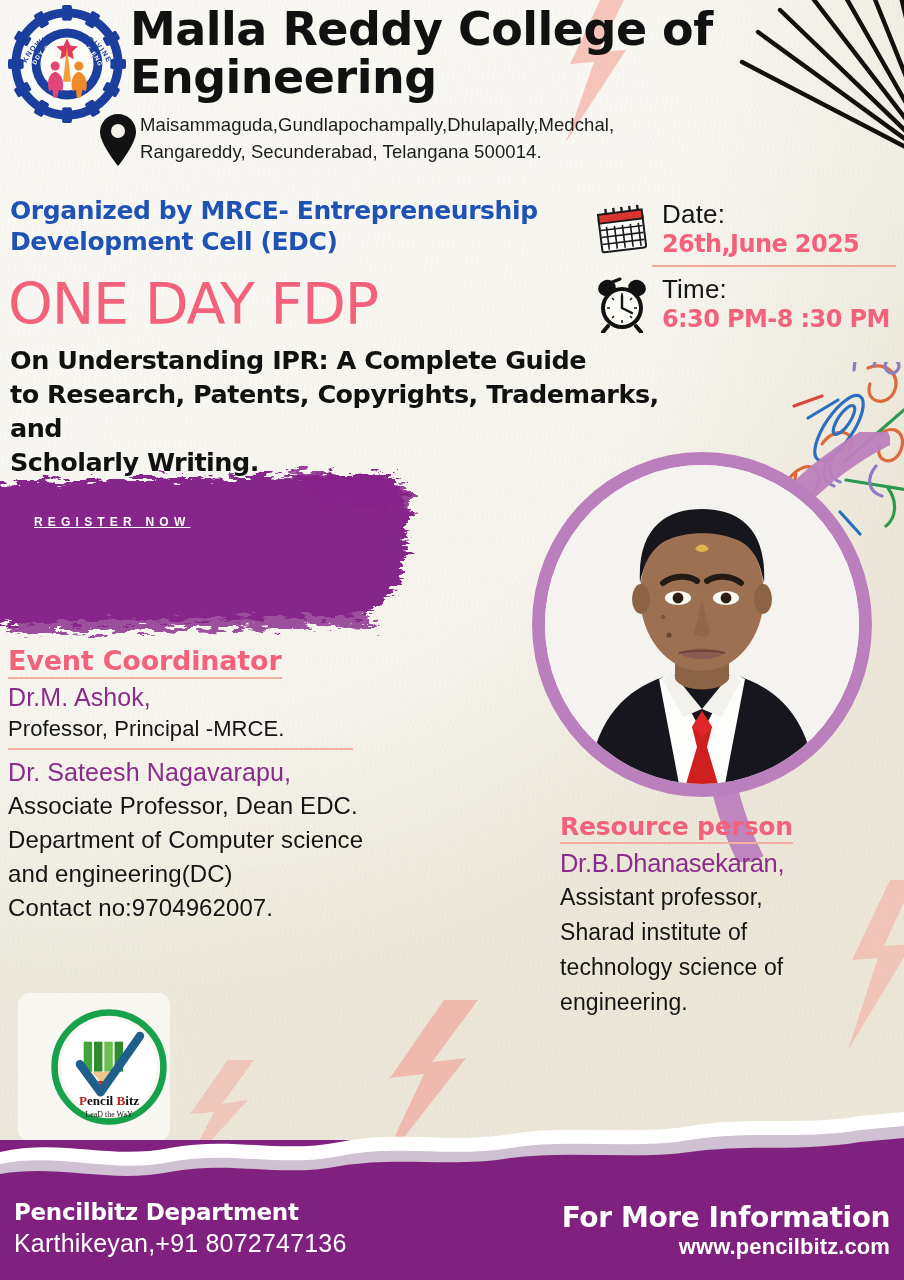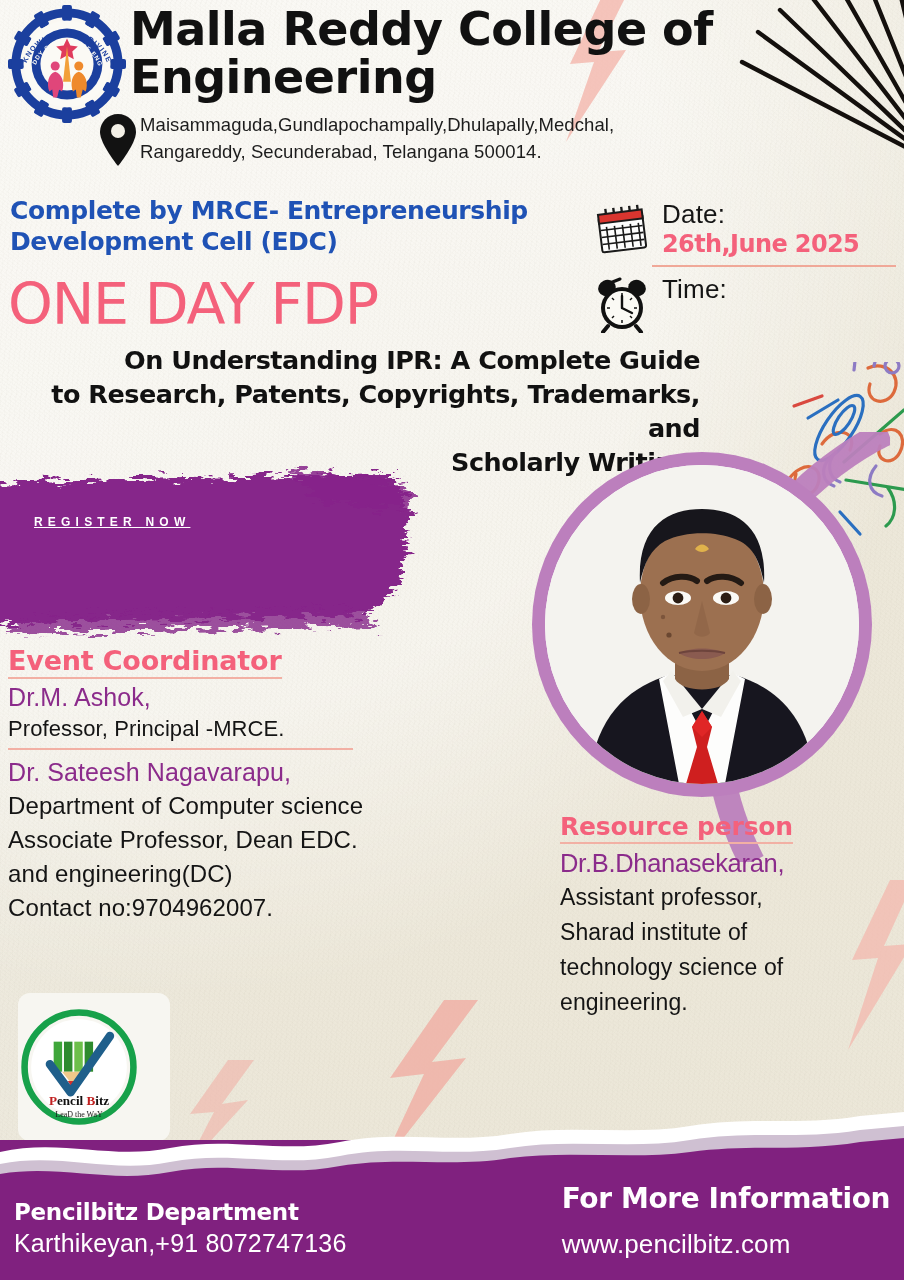--- a/index.html
+++ b/index.html
@@ -50,21 +50,21 @@
     font-size:25px;line-height:1.22;color:#1f52b5;letter-spacing:-.4px;
   }
   .fdp{
     position:absolute;top:276px;left:8px;
     font-family:"DejaVu Sans", sans-serif;font-weight:normal;
     font-size:57px;line-height:1;color:#f4617b;letter-spacing:-1.2px;
   }
   .topic{
     position:absolute;top:344px;left:10px;width:690px;
     font-family:"DejaVu Sans", sans-serif;font-weight:bold;
-    font-size:25.5px;line-height:1.33;color:#111;letter-spacing:-.5px;text-align:right;
+    font-size:25.5px;line-height:1.33;color:#111;letter-spacing:-.5px;
   }
 
   
   .dt{position:absolute;top:200px;right:8px;width:302px;}
   .dt-row{display:flex;align-items:flex-start;gap:12px;}
   .dt-icon{flex:0 0 56px;width:56px;height:58px;position:relative;}
   .dt-lab{font-size:26px;color:#151515;line-height:1.12;letter-spacing:.2px;}
   .dt-val{
     font-family:"DejaVu Sans", sans-serif;font-weight:bold;
     font-size:24px;color:#f4617b;line-height:1.2;letter-spacing:-.6px;margin-top:1px;
@@ -100,33 +100,33 @@
 
   
   .res{position:absolute;top:812px;left:560px;width:344px;}
   .res .sec-head{font-size:25px;}
   .res .name-pur{font-size:25.5px;letter-spacing:-.3px;}
   .res .body-line{font-size:23px;line-height:1.52;}
 
   
   .pb-card{
     position:absolute;top:993px;left:18px;width:152px;height:148px;
-    background:#f7f6f1;border-radius:12px;display:flex;align-items:center;justify-content:flex-start;
+    background:#f7f6f1;border-radius:12px;display:flex;align-items:center;justify-content:flex-end;
   }
 
   
   .footer{position:absolute;left:0;right:0;bottom:0;height:172px;}
   .footer-fill{position:absolute;left:0;right:0;bottom:0;height:140px;background:#80217f;}
   .tear{position:absolute;left:0;right:0;top:0;width:904px;height:78px;}
   .ft-left{position:absolute;left:14px;bottom:22px;color:#fff;}
   .ft-left .t1{font-family:"DejaVu Sans",sans-serif;font-weight:bold;font-size:23px;letter-spacing:-.3px;}
   .ft-left .t2{font-size:25px;letter-spacing:.2px;margin-top:4px;}
-  .ft-right{position:absolute;right:14px;bottom:20px;color:#fff;text-align:left;}
+  .ft-right{position:absolute;right:14px;bottom:20px;color:#fff;text-align:right;}
   .ft-right .t1{font-family:"DejaVu Sans",sans-serif;font-weight:bold;font-size:28px;letter-spacing:-.4px;}
-  .ft-right .t2{font-size:26px;letter-spacing:.1px;margin-top:14px;}
+  .ft-right .t2{font-size:22px;letter-spacing:.1px;margin-top:0;font-weight:bold;}
 </style>
 </head>
 <body>
 
 <div id="poster">
 
   <div id="grain"></div>
 
   <svg class="sunburst" viewBox="0 0 220 200">
     <g stroke="#14100d" stroke-width="4.4" stroke-linecap="round" fill="none">
@@ -236,21 +236,21 @@
         </div>
         <div class="addr">
           <div>Maisammaguda,Gundlapochampally,Dhulapally,Medchal,</div>
           <div>Rangareddy, Secunderabad, Telangana 500014.</div>
         </div>
       </div>
     </div>
   </div>
 
   <div class="org">
-    <div>Complete by MRCE- Entrepreneurship</div>
+    <div>Organized by MRCE- Entrepreneurship</div>
     <div>Development Cell (EDC)</div>
   </div>
 
   <div class="fdp">ONE DAY FDP</div>
 
   <div class="topic">
     <div>On Understanding IPR: A Complete Guide</div>
     <div>to Research, Patents, Copyrights, Trademarks, and</div>
     <div>Scholarly Writing.</div>
   </div>
@@ -308,20 +308,21 @@
               <line x1="36" y1="41" x2="38" y2="43"></line>
             <line x1="38" y1="23" x2="36" y2="25"></line>
               <line x1="20" y1="41" x2="18" y2="43"></line>
           </g>
           <path d="M28 33 L28 21 M28 33 L38 38" stroke="#111" stroke-width="2.4" stroke-linecap="round"></path>
           <path d="M14 51 L9 57 M42 51 L47 57" stroke="#111" stroke-width="4" stroke-linecap="round"></path>
         </svg>
       </div>
       <div>
         <div class="dt-lab">Time:</div>
+        <div class="dt-val">6:30 PM-8 :30 PM</div>
       </div>
     </div>
   </div>
 
   <svg class="brush" viewBox="0 0 432 172" preserveAspectRatio="none">
     <defs>
       <filter id="rough">
         <feTurbulence type="fractalNoise" baseFrequency="0.06 0.22" numOctaves="4" seed="7" result="n"></feTurbulence>
         <feDisplacementMap in="SourceGraphic" in2="n" scale="26" xChannelSelector="R" yChannelSelector="G"></feDisplacementMap>
       </filter>
@@ -379,22 +380,22 @@
 
   <div class="coord">
     <div style="display:inline-block;">
       <div class="sec-head">Event Coordinator</div>
       <div class="uline"></div>
     </div>
     <div class="name-pur" style="margin-top:2px;">Dr.M. Ashok,</div>
     <div class="body-line">Professor, Principal -MRCE.</div>
     <div class="uline" style="width:345px;margin:5px 0 6px;"></div>
     <div class="name-pur">Dr. Sateesh Nagavarapu,</div>
+    <div class="body-line big">Associate Professor, Dean EDC.</div>
     <div class="body-line big">Department of  Computer science</div>
-    <div class="body-line big">Associate Professor, Dean EDC.</div>
     <div class="body-line big">and engineering(DC)</div>
     <div class="body-line big">Contact no:9704962007.</div>
   </div>
 
   <div class="res">
     <div style="display:inline-block;text-align:center;">
       <div class="sec-head">Resource person</div>
       <div class="uline"></div>
     </div>
     <div class="name-pur" style="margin-top:3px;">Dr.B.Dhanasekaran,</div>

